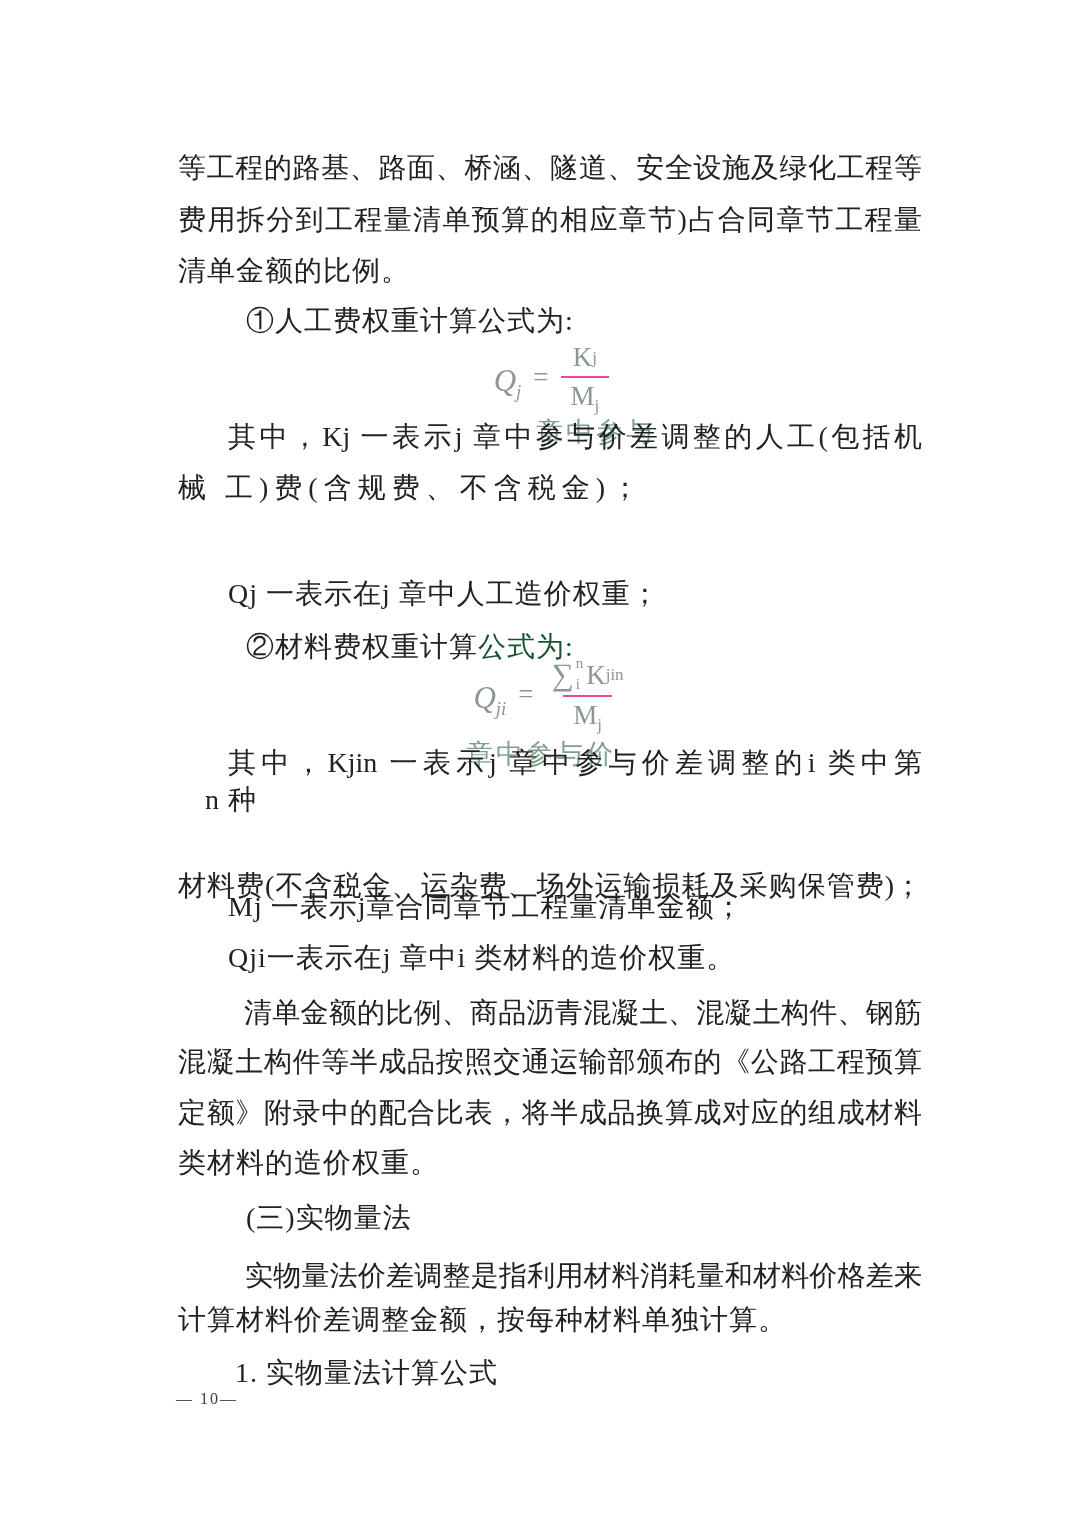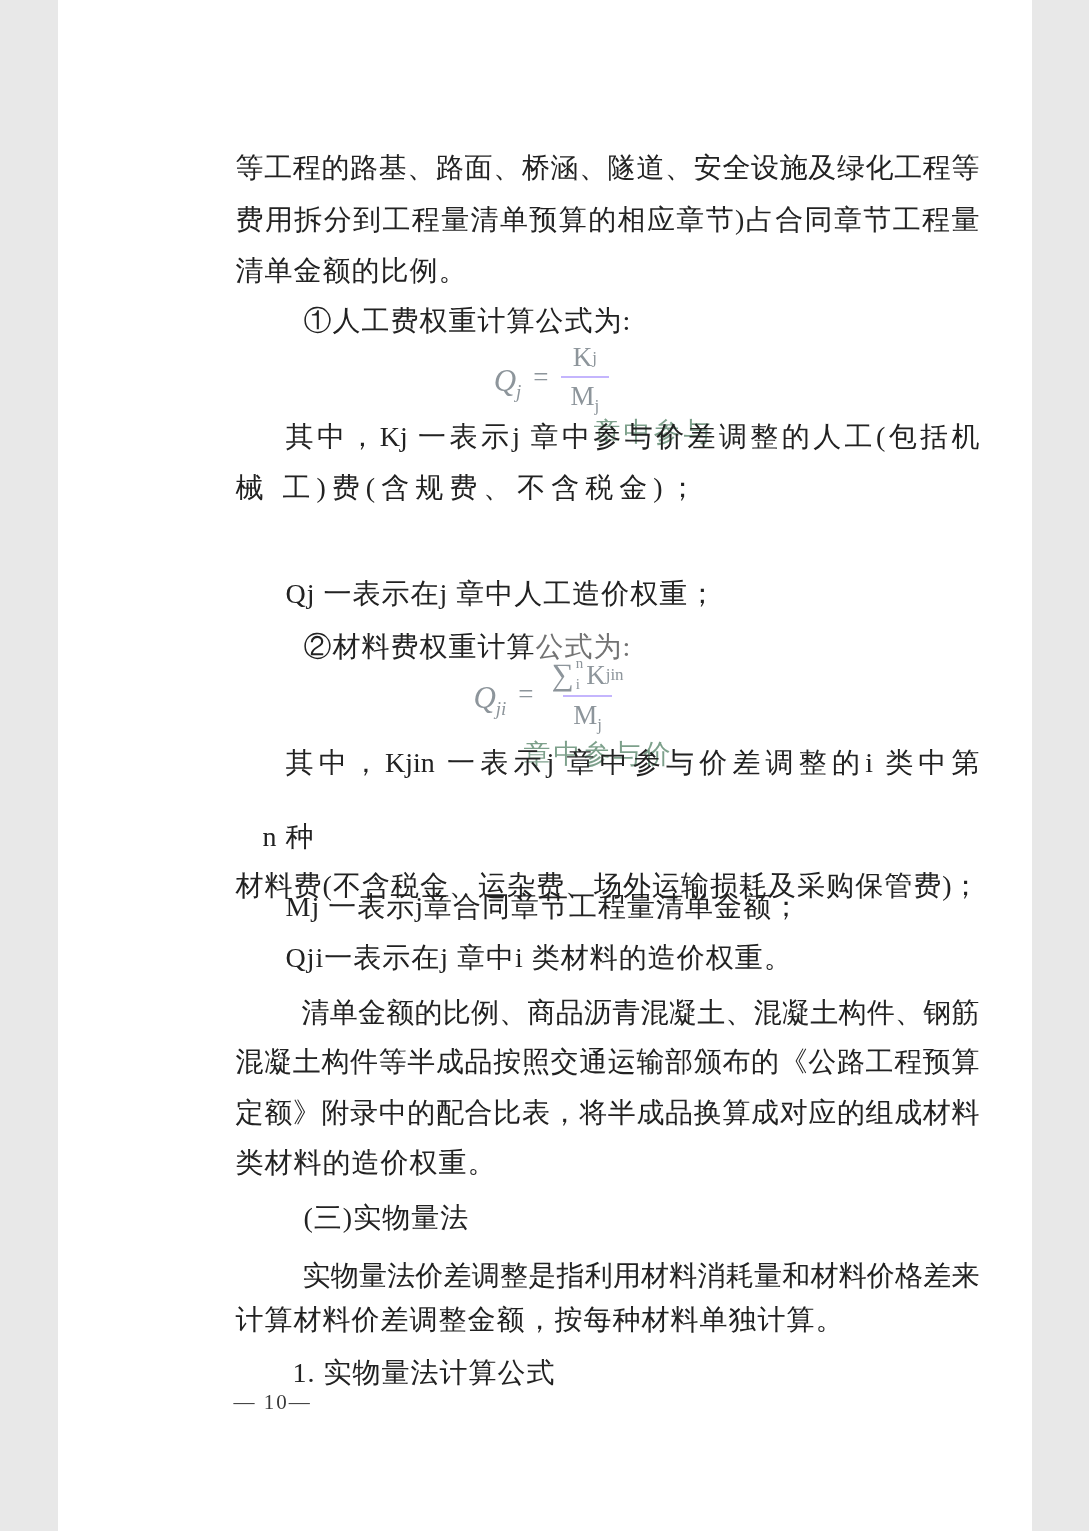--- a/index.html
+++ b/index.html
@@ -1,18 +1,18 @@
 <!DOCTYPE html>
 <html><head>
 <meta charset="utf-8">
 <style>
   html,body{margin:0;padding:0;background:#e8e8e8;}
   .page{
     position:relative;
-    width:974px;height:1531px;
+    width:1089px;height:1531px;
     margin:0 auto;
     background:#ffffff;
     overflow:hidden;
     font-family:"Liberation Serif","DejaVu Serif",serif;
     color:#222222;
   }
   .line{
     position:absolute;
     font-size:28px;
     line-height:34px;
@@ -20,41 +20,41 @@
     white-space:nowrap;
     color:#222222;
   }
   .just{
     white-space:normal;
     text-align:justify;
     text-align-last:justify;
     letter-spacing:0;
   }
   .spread{letter-spacing:6px;text-align:right;}
-  .tail{color:#737373;}
+  .tail{color:#14532d;}
   .pagenum{
     position:absolute;
-    font-size:21px;
+    font-size:16px;
     letter-spacing:2px;
     color:#3a3a3a;
   }
   
   .formula{
     position:absolute;left:0;width:100%;
     display:flex;justify-content:center;align-items:center;
     color:#8d959b;
     font-family:"Liberation Serif","DejaVu Serif",serif;
   }
   .f-inner{display:flex;align-items:center;margin-left:14px;}
   .f-lhs{font-style:italic;font-size:31px;margin-top:7px;}
   .f-lhs sub{font-size:19px;line-height:0;}
   .f-eq{font-size:27px;margin:0 12px;}
   .frac{display:inline-flex;flex-direction:column;align-items:center;font-size:27px;}
   .frac .num{padding:0 6px 3px;display:flex;align-items:center;}
-  .frac .den{border-top:2px solid #c4b5fd;padding:3px 10px 0;}
+  .frac .den{border-top:2px solid #ec4899;padding:3px 10px 0;}
   .frac sub{font-size:17px;line-height:0;}
   .sum{font-size:31px;line-height:28px;}
   .scripts{
     display:inline-flex;flex-direction:column;justify-content:space-between;
     font-size:15px;line-height:13px;height:34px;
     margin:0 3px 0 2px;transform:translateY(-1px);
   }
   
   .ghost{
     position:absolute;
@@ -115,21 +115,21 @@
             <sub>jin</sub>
         </span>
         <span class="den"><span>M</span><sub>j</sub></span>
       </span>
     </span>
   </div>
 
   <div class="ghost" style="top:736px;left:466px;">章中参与价</div>
 
   <div class="line just" style="top:746px;left:228px;width:694px;">其中，Kjin  一表示j 章中参与价差调整的i 类中第</div>
-  <div class="line" style="top:820px;left:205px;">n 种</div>
+  <div class="line" style="top:783px;left:205px;">n 种</div>
   <div class="line just" style="top:829px;left:178px;width:744px;margin-top:40px;">材料费(不含税金、运杂费、场外运输损耗及采购保管费)；</div>
   <div class="line" style="top:890px;left:228px;">Mj 一表示j章合同章节工程量清单金额；</div>
   <div class="line" style="top:941px;left:228px;">Qji一表示在j 章中i 类材料的造价权重。</div>
   <div class="line just" style="top:996px;left:244px;width:678px;">清单金额的比例、商品沥青混凝土、混凝土构件、钢筋</div>
   <div class="line just" style="top:1045px;left:178px;width:744px;">混凝土构件等半成品按照交通运输部颁布的《公路工程预算</div>
   <div class="line just" style="top:1096px;left:178px;width:744px;">定额》附录中的配合比表，将半成品换算成对应的组成材料</div>
   <div class="line" style="top:1146px;left:178px;">类材料的造价权重。</div>
   <div class="line" style="top:1201px;left:246px;">(三)实物量法</div>
   <div class="line just" style="top:1259px;left:245px;width:677px;">实物量法价差调整是指利用材料消耗量和材料价格差来</div>
   <div class="line" style="top:1303px;left:178px;">计算材料价差调整金额，按每种材料单独计算。</div>

